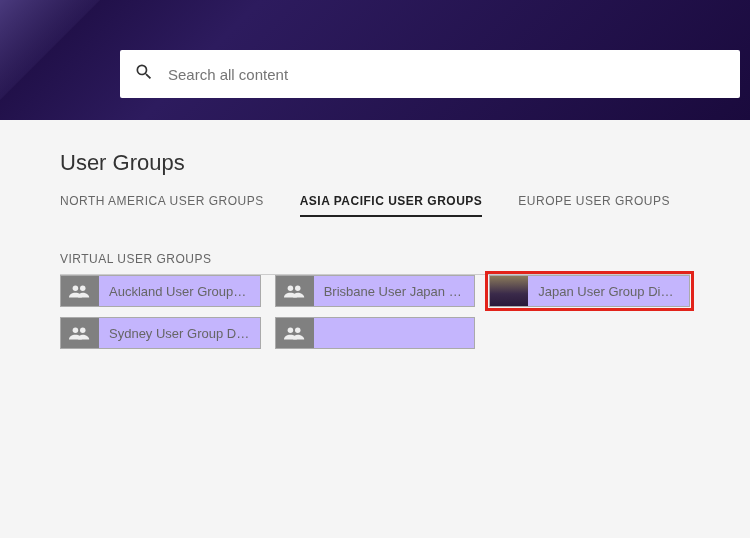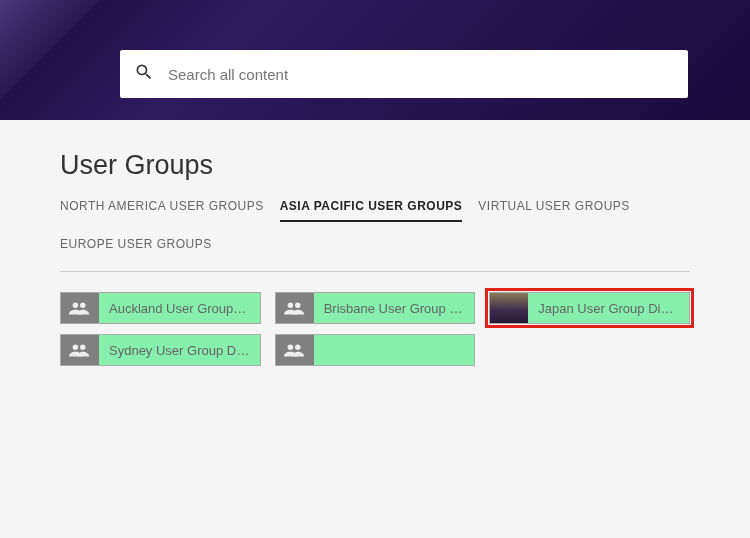--- a/index.html
+++ b/index.html
@@ -20,42 +20,41 @@
       clip-path: polygon(0 0, 100% 0, 0 100%);
     }
     
     .search-bar {
       background: #fff;
       height: 48px;
       display: flex;
       align-items: center;
       padding: 0 14px;
       border-radius: 2px;
-      width: 568px;
+      width: 620px;
     }
     .search-bar svg { width: 20px; height: 20px; fill: #333; margin-right: 14px; }
     .search-input {
       border: none;
       outline: none;
       font-size: 15px;
       color: #888;
       flex: 1;
       background: transparent;
     }
     
     .content { padding: 30px 60px 0 60px; }
-    .page-title { font-size: 27px; font-weight: 400; color: #333; margin-bottom: 18px; }
+    .page-title { font-size: 22px; font-weight: 400; color: #333; margin-bottom: 18px; }
     
     .tabs {
       display: flex;
       flex-wrap: wrap;
-      gap: 16px;
+      gap: 36px;
       border-bottom: 1px solid #ccc;
-      margin-bottom: 20px;
-      padding-bottom: 12px;
+      padding-bottom: 0;
     }
     .tab {
       font-size: 12px;
       letter-spacing: 0.5px;
       color: #666;
       padding-bottom: 8px;
       cursor: pointer;
       position: relative;
       white-space: nowrap;
     }
@@ -75,21 +74,21 @@
     .groups-grid {
       display: grid;
       grid-template-columns: repeat(3, 1fr);
       gap: 10px 14px;
     }
     .group-card {
       border: 1px solid #aaa;
       height: 32px;
       display: flex;
       align-items: center;
-      background: #86efac;
+      background: #c4b5fd;
       cursor: pointer;
       overflow: hidden;
     }
     .group-card.highlighted {
       outline: 3px solid #e2231a;
       outline-offset: 1px;
     }
     .group-icon {
       width: 38px;
       height: 100%;
@@ -125,22 +124,22 @@
     <input class="search-input" type="text" placeholder="Search all content" style="">
   </div>
 </div>
 
 <div class="content">
   <h1 class="page-title">User Groups</h1>
 
   <div class="tabs">
     <div class="tab">NORTH AMERICA USER GROUPS</div>
     <div class="tab active">ASIA PACIFIC USER GROUPS</div>
+    <div class="tab">EUROPE USER GROUPS</div>
     <div class="tab">VIRTUAL USER GROUPS</div>
-    <div class="tab">EUROPE USER GROUPS</div>
   </div>
 
   <div class="groups-grid">
     <div class="group-card">
       <div class="group-icon">
         <svg viewBox="0 0 24 14">
             <circle cx="7" cy="4" r="3"></circle>
             <circle cx="15" cy="4" r="3"></circle>
             <path d="M0 14c0-3 3-5 7-5s7 2 7 5H0z"></path>
             <path d="M10 14c0-3 2-5 5-5s7 2 7 5H10z"></path>
@@ -151,21 +150,21 @@
 
     <div class="group-card">
       <div class="group-icon">
         <svg viewBox="0 0 24 14">
             <circle cx="7" cy="4" r="3"></circle>
             <circle cx="15" cy="4" r="3"></circle>
             <path d="M0 14c0-3 3-5 7-5s7 2 7 5H0z"></path>
             <path d="M10 14c0-3 2-5 5-5s7 2 7 5H10z"></path>
           </svg>
       </div>
-      <span class="group-label">Brisbane User Group Di...</span>
+      <span class="group-label">Brisbane User Japan Di...</span>
     </div>
 
     <div class="group-card highlighted">
       <div class="group-icon photo"></div>
       <span class="group-label">Japan User Group Discu...</span>
     </div>
 
 
 
     <div class="group-card">

